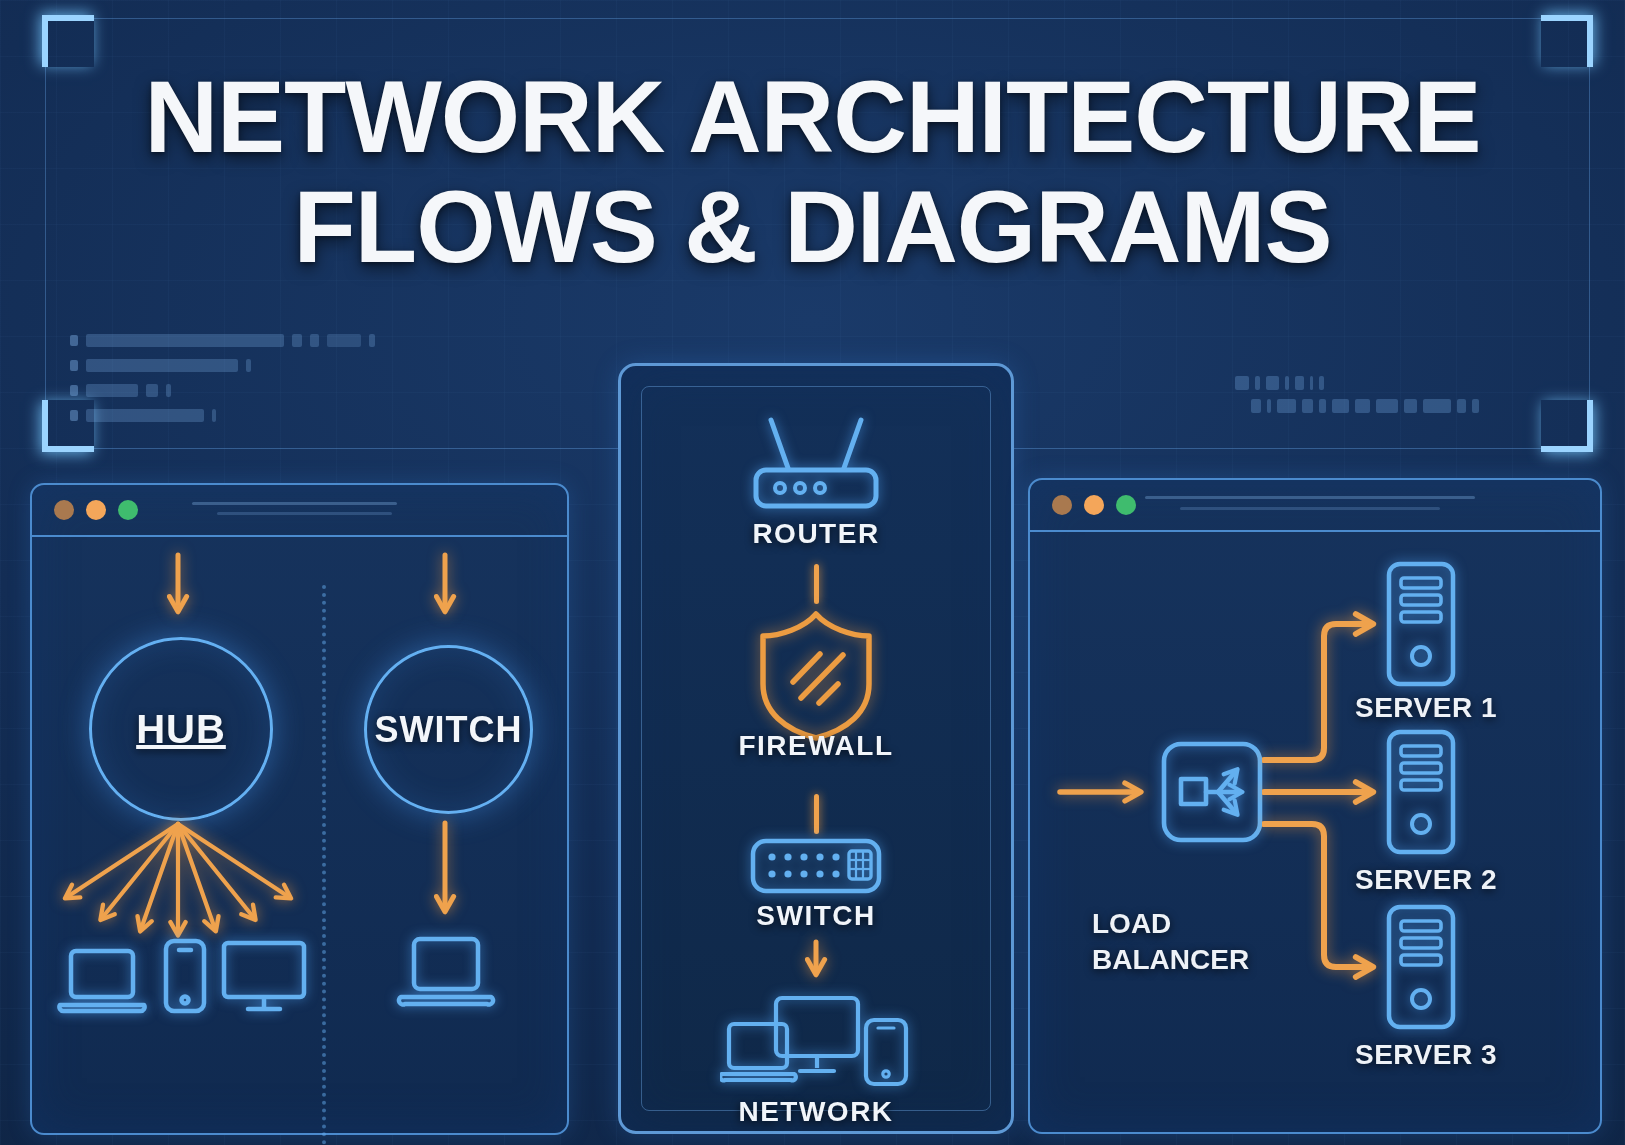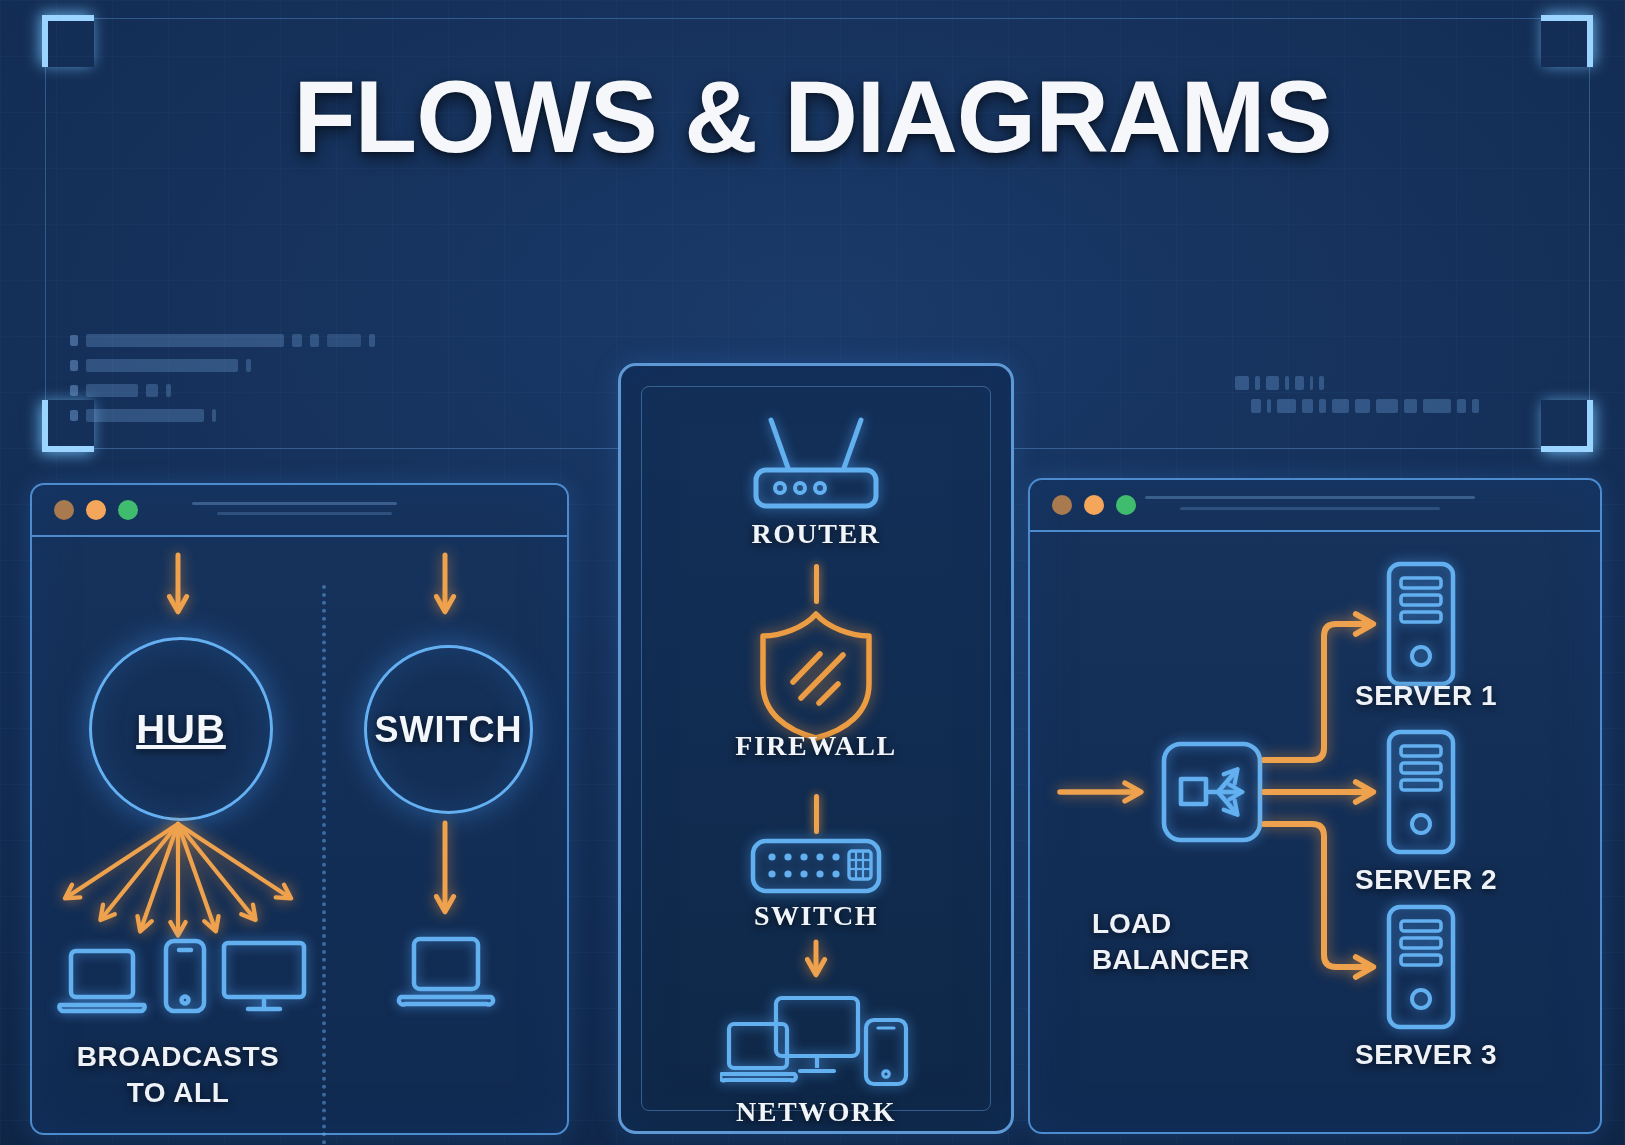--- a/index.html
+++ b/index.html
@@ -51,21 +51,21 @@
     display:flex;align-items:center;justify-content:center;
     box-shadow:0 0 30px rgba(70,150,240,.45), inset 0 0 32px rgba(70,150,240,.16);}
   .node-circle .lbl{font-weight:bold;color:#f3f6fa;letter-spacing:1px;text-shadow:0 2px 8px rgba(0,0,0,.7);}
   .caption{position:absolute;left:0;right:0;text-align:center;font-weight:bold;
     font-size:28px;line-height:1.28;color:#eef2f7;letter-spacing:.5px;text-shadow:0 2px 8px rgba(0,0,0,.7);}
   .devices-row{position:absolute;display:flex;align-items:flex-end;gap:11px;}
   
   .panel-mid{position:absolute;left:618px;top:363px;width:390px;height:765px;z-index:2;
     border:3px solid #5e99d6;border-radius:18px;background:linear-gradient(180deg,#12latest 0%,#0f2848 100%);
     background:linear-gradient(180deg,#133059 0%, #0f2848 100%);
-    box-shadow:0 0 24px rgba(50,115,195,.3), inset 0 0 50px rgba(15,45,95,.5);font-family:Liberation Serif, serif;}
+    box-shadow:0 0 24px rgba(50,115,195,.3), inset 0 0 50px rgba(15,45,95,.5);}
   .inner-frame{position:absolute;inset:20px;border:1.5px solid rgba(110,170,230,.42);border-radius:8px;}
   .mid-item{position:absolute;left:0;width:100%;display:flex;justify-content:center;}
   .mid-label{position:absolute;left:0;width:100%;text-align:center;font-weight:bold;font-size:28px;
     color:#f1f5fa;letter-spacing:1.5px;text-shadow:0 2px 8px rgba(0,0,0,.75);}
   .conn-v{position:absolute;left:193px;width:5px;border-radius:3px;background:#efa24d;
     box-shadow:0 0 10px rgba(250,160,60,.8);}
   
   .window-right{left:1028px;top:478px;width:570px;height:652px;}
   .server{position:absolute;}
   .srv-label{position:absolute;width:220px;text-align:center;font-weight:bold;font-size:28px;
@@ -83,20 +83,21 @@
   <div class="grid-overlay"></div>
 
   <div class="title-frame">
     <span class="corner tl"></span>
     <span class="corner tr"></span>
     <span class="corner bl"></span>
     <span class="corner br"></span>
   </div>
 
   <h1 class="title">
+    <span>NETWORK ARCHITECTURE</span>
     <span>FLOWS &amp; DIAGRAMS</span>
   </h1>
 
   <div class="deco-left">
     <div class="deco-row">
         <span class="deco-dot"></span>
         <span class="deco-bar" style="width:198px;"></span>
         <span class="deco-bar" style="width:10px;"></span>
         <span class="deco-bar" style="width:9px;"></span>
         <span class="deco-bar" style="width:34px;opacity:.8;"></span>
@@ -202,24 +203,20 @@
             </g>
           </svg>
           <svg class="glow-blue" width="88" height="76" viewBox="0 0 88 76">
             <g fill="none" stroke="#63b0f0" stroke-width="4.5" stroke-linejoin="round">
               <rect x="4" y="4" width="80" height="54" rx="4"></rect>
               <line x1="44" y1="58" x2="44" y2="68"></line>
               <line x1="28" y1="70" x2="60" y2="70" stroke-linecap="round"></line>
             </g>
           </svg>
         </div>
-        <div class="caption" style="top:502px;">
-          <div>BROADCASTS</div>
-          <div>TO ALL</div>
-        </div>
       </div>
 
       <div class="col-switch">
         <svg class="glow-orange" style="position:absolute;left:94px;top:14px;" width="46" height="80" viewBox="0 0 46 80">
           <defs>
               <marker id="ah3" viewBox="0 0 12 12" refX="8.5" refY="6" markerWidth="4.6" markerHeight="4.6" orient="auto-start-reverse">
                 <path d="M2,1.5 L10,6 L2,10.5" fill="none" stroke="#efa24d" stroke-width="2.6" stroke-linecap="round" stroke-linejoin="round"></path>
               </marker>
             </defs>
           <path d="M23,4 L23,58" fill="none" stroke="#efa24d" stroke-width="5" stroke-linecap="round" marker-end="url(#ah3)"></path>
@@ -393,21 +390,21 @@
         <svg class="glow-blue" width="72" height="128" viewBox="0 0 72 128">
           <g fill="none" stroke="#63b0f0" stroke-width="4.5" stroke-linejoin="round">
             <rect x="4" y="4" width="64" height="120" rx="11"></rect>
             <rect x="16" y="18" width="40" height="10" rx="3" stroke-width="3.6"></rect>
             <rect x="16" y="35" width="40" height="10" rx="3" stroke-width="3.6"></rect>
             <rect x="16" y="52" width="40" height="10" rx="3" stroke-width="3.6"></rect>
             <circle cx="36" cy="96" r="9" stroke-width="4"></circle>
           </g>
         </svg>
       </div>
-      <div class="srv-label" style="left:286px;top:148px;">SERVER 1</div>
+      <div class="srv-label" style="left:286px;top:160px;">SERVER 1</div>
 
       <div class="server" style="left:355px;top:196px;">
         <svg class="glow-blue" width="72" height="128" viewBox="0 0 72 128">
           <g fill="none" stroke="#63b0f0" stroke-width="4.5" stroke-linejoin="round">
             <rect x="4" y="4" width="64" height="120" rx="11"></rect>
             <rect x="16" y="18" width="40" height="10" rx="3" stroke-width="3.6"></rect>
             <rect x="16" y="35" width="40" height="10" rx="3" stroke-width="3.6"></rect>
             <rect x="16" y="52" width="40" height="10" rx="3" stroke-width="3.6"></rect>
             <circle cx="36" cy="96" r="9" stroke-width="4"></circle>
           </g>

